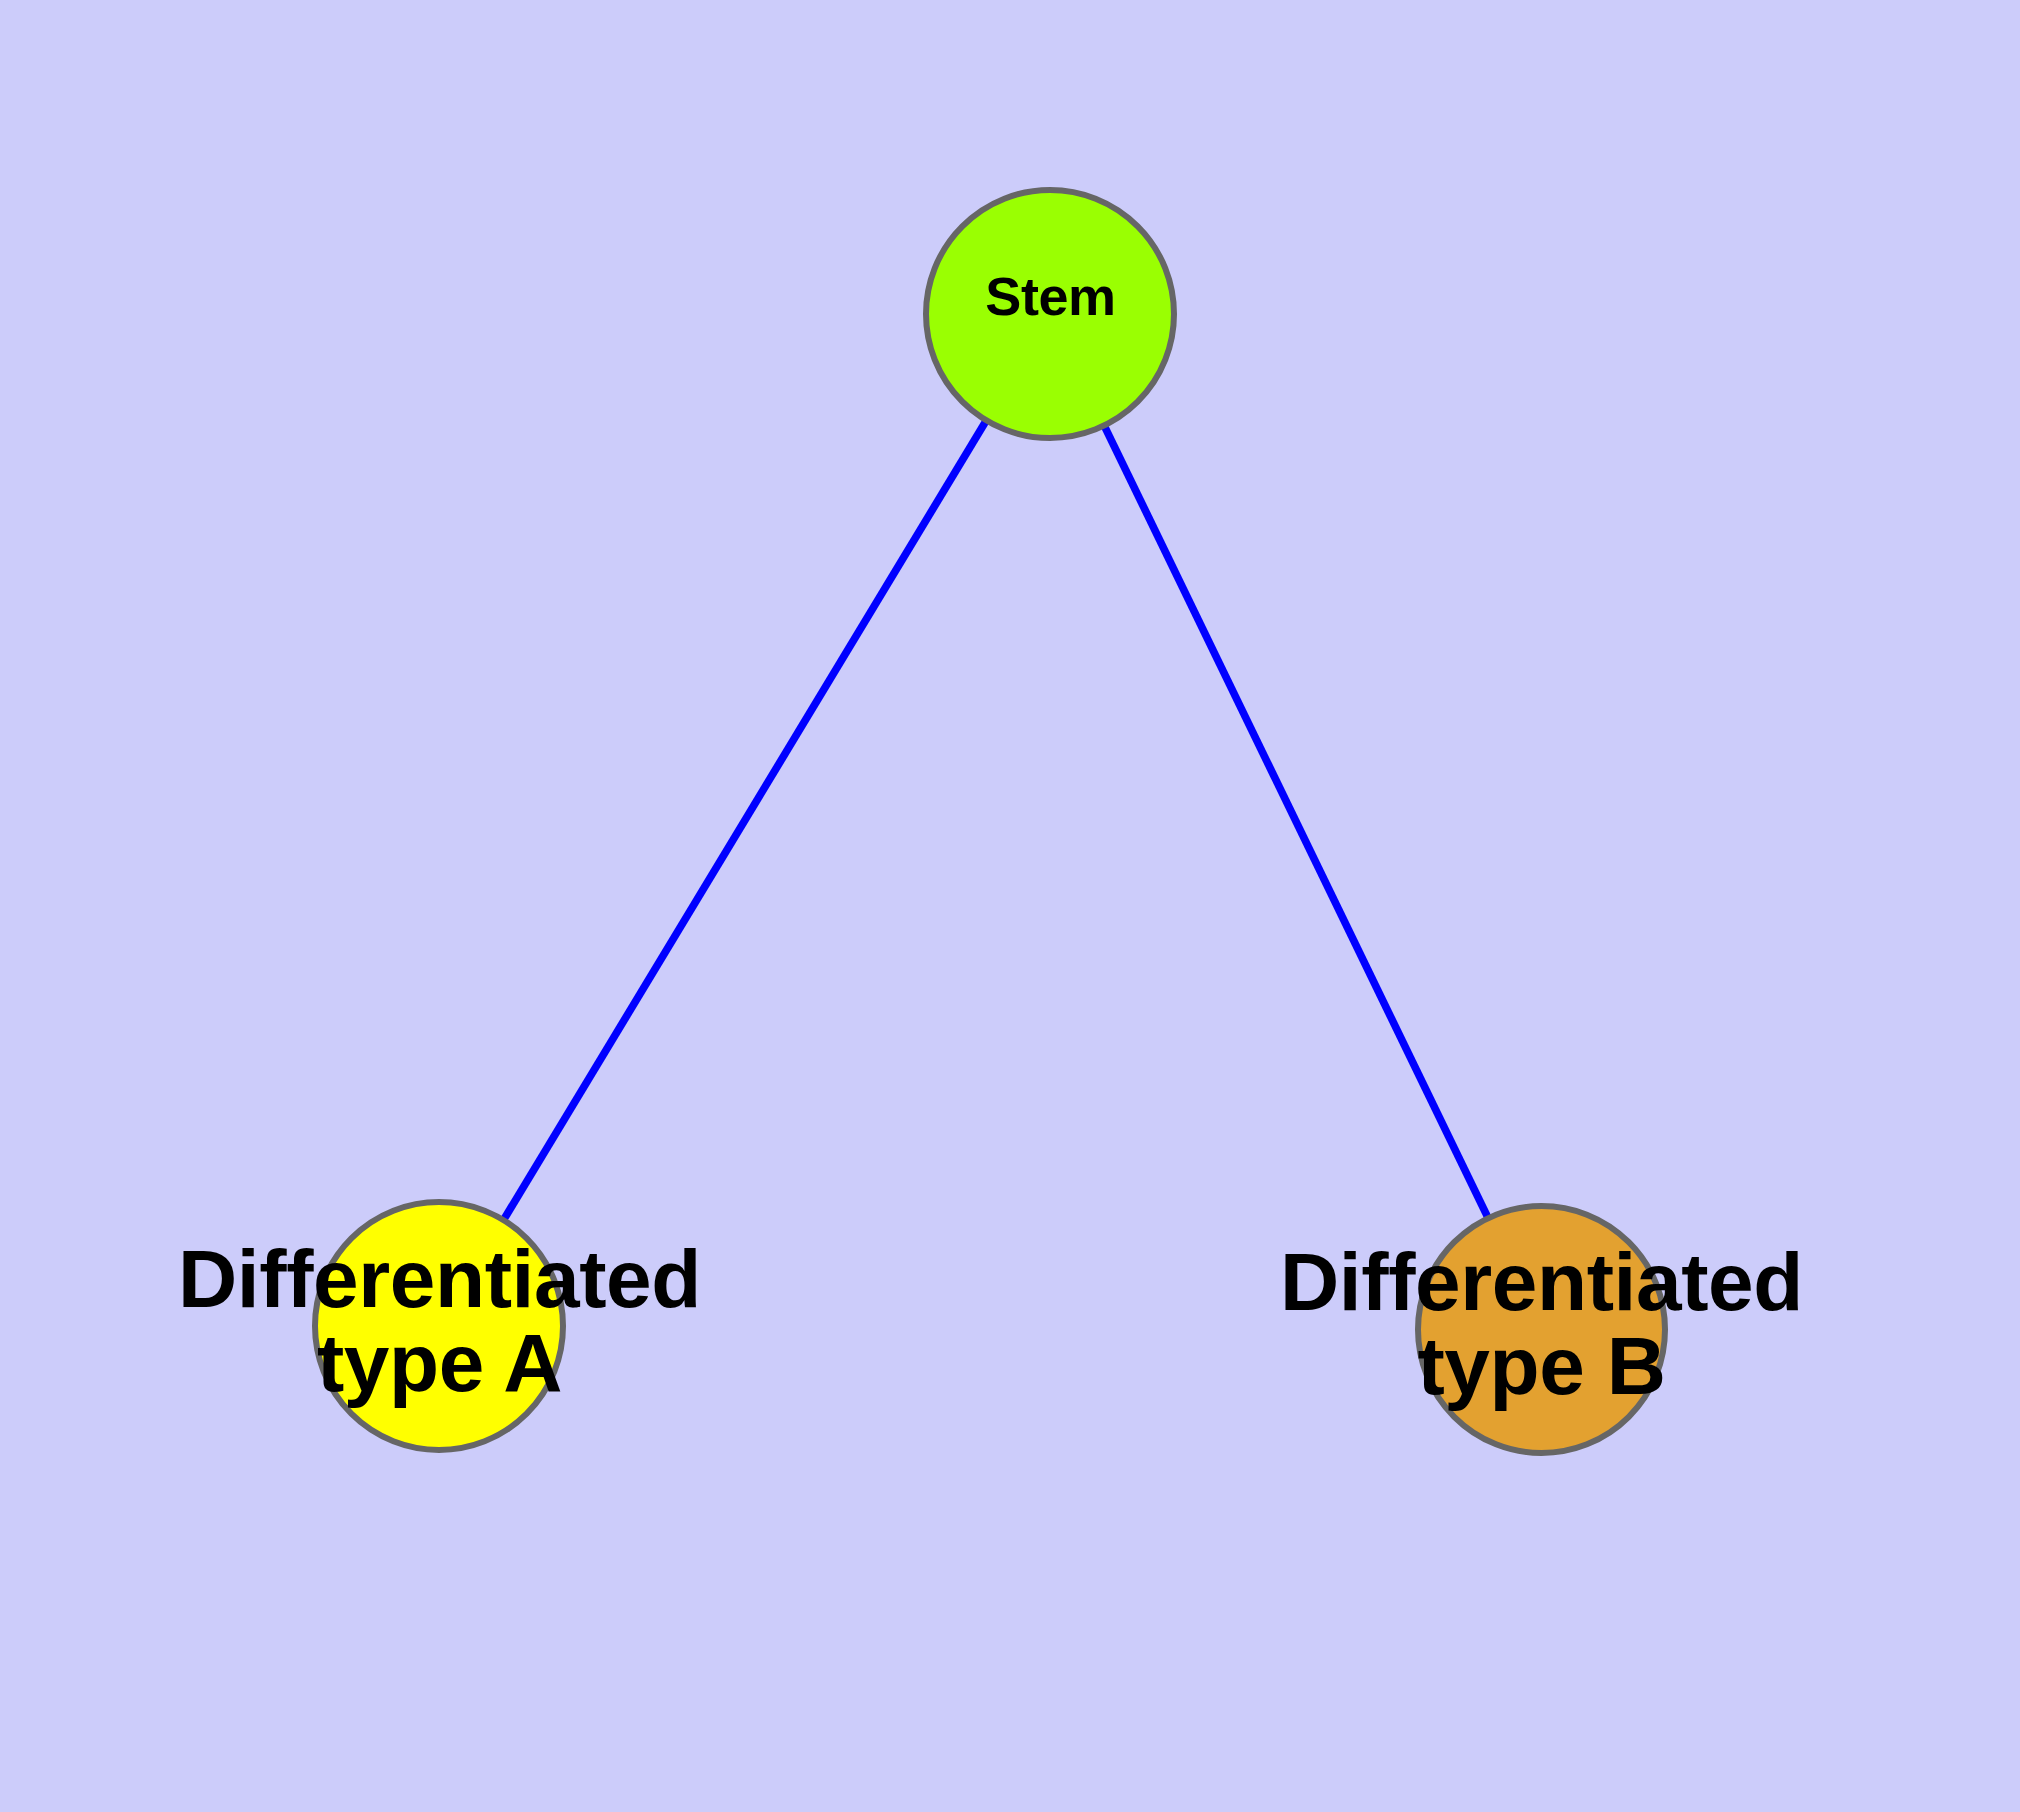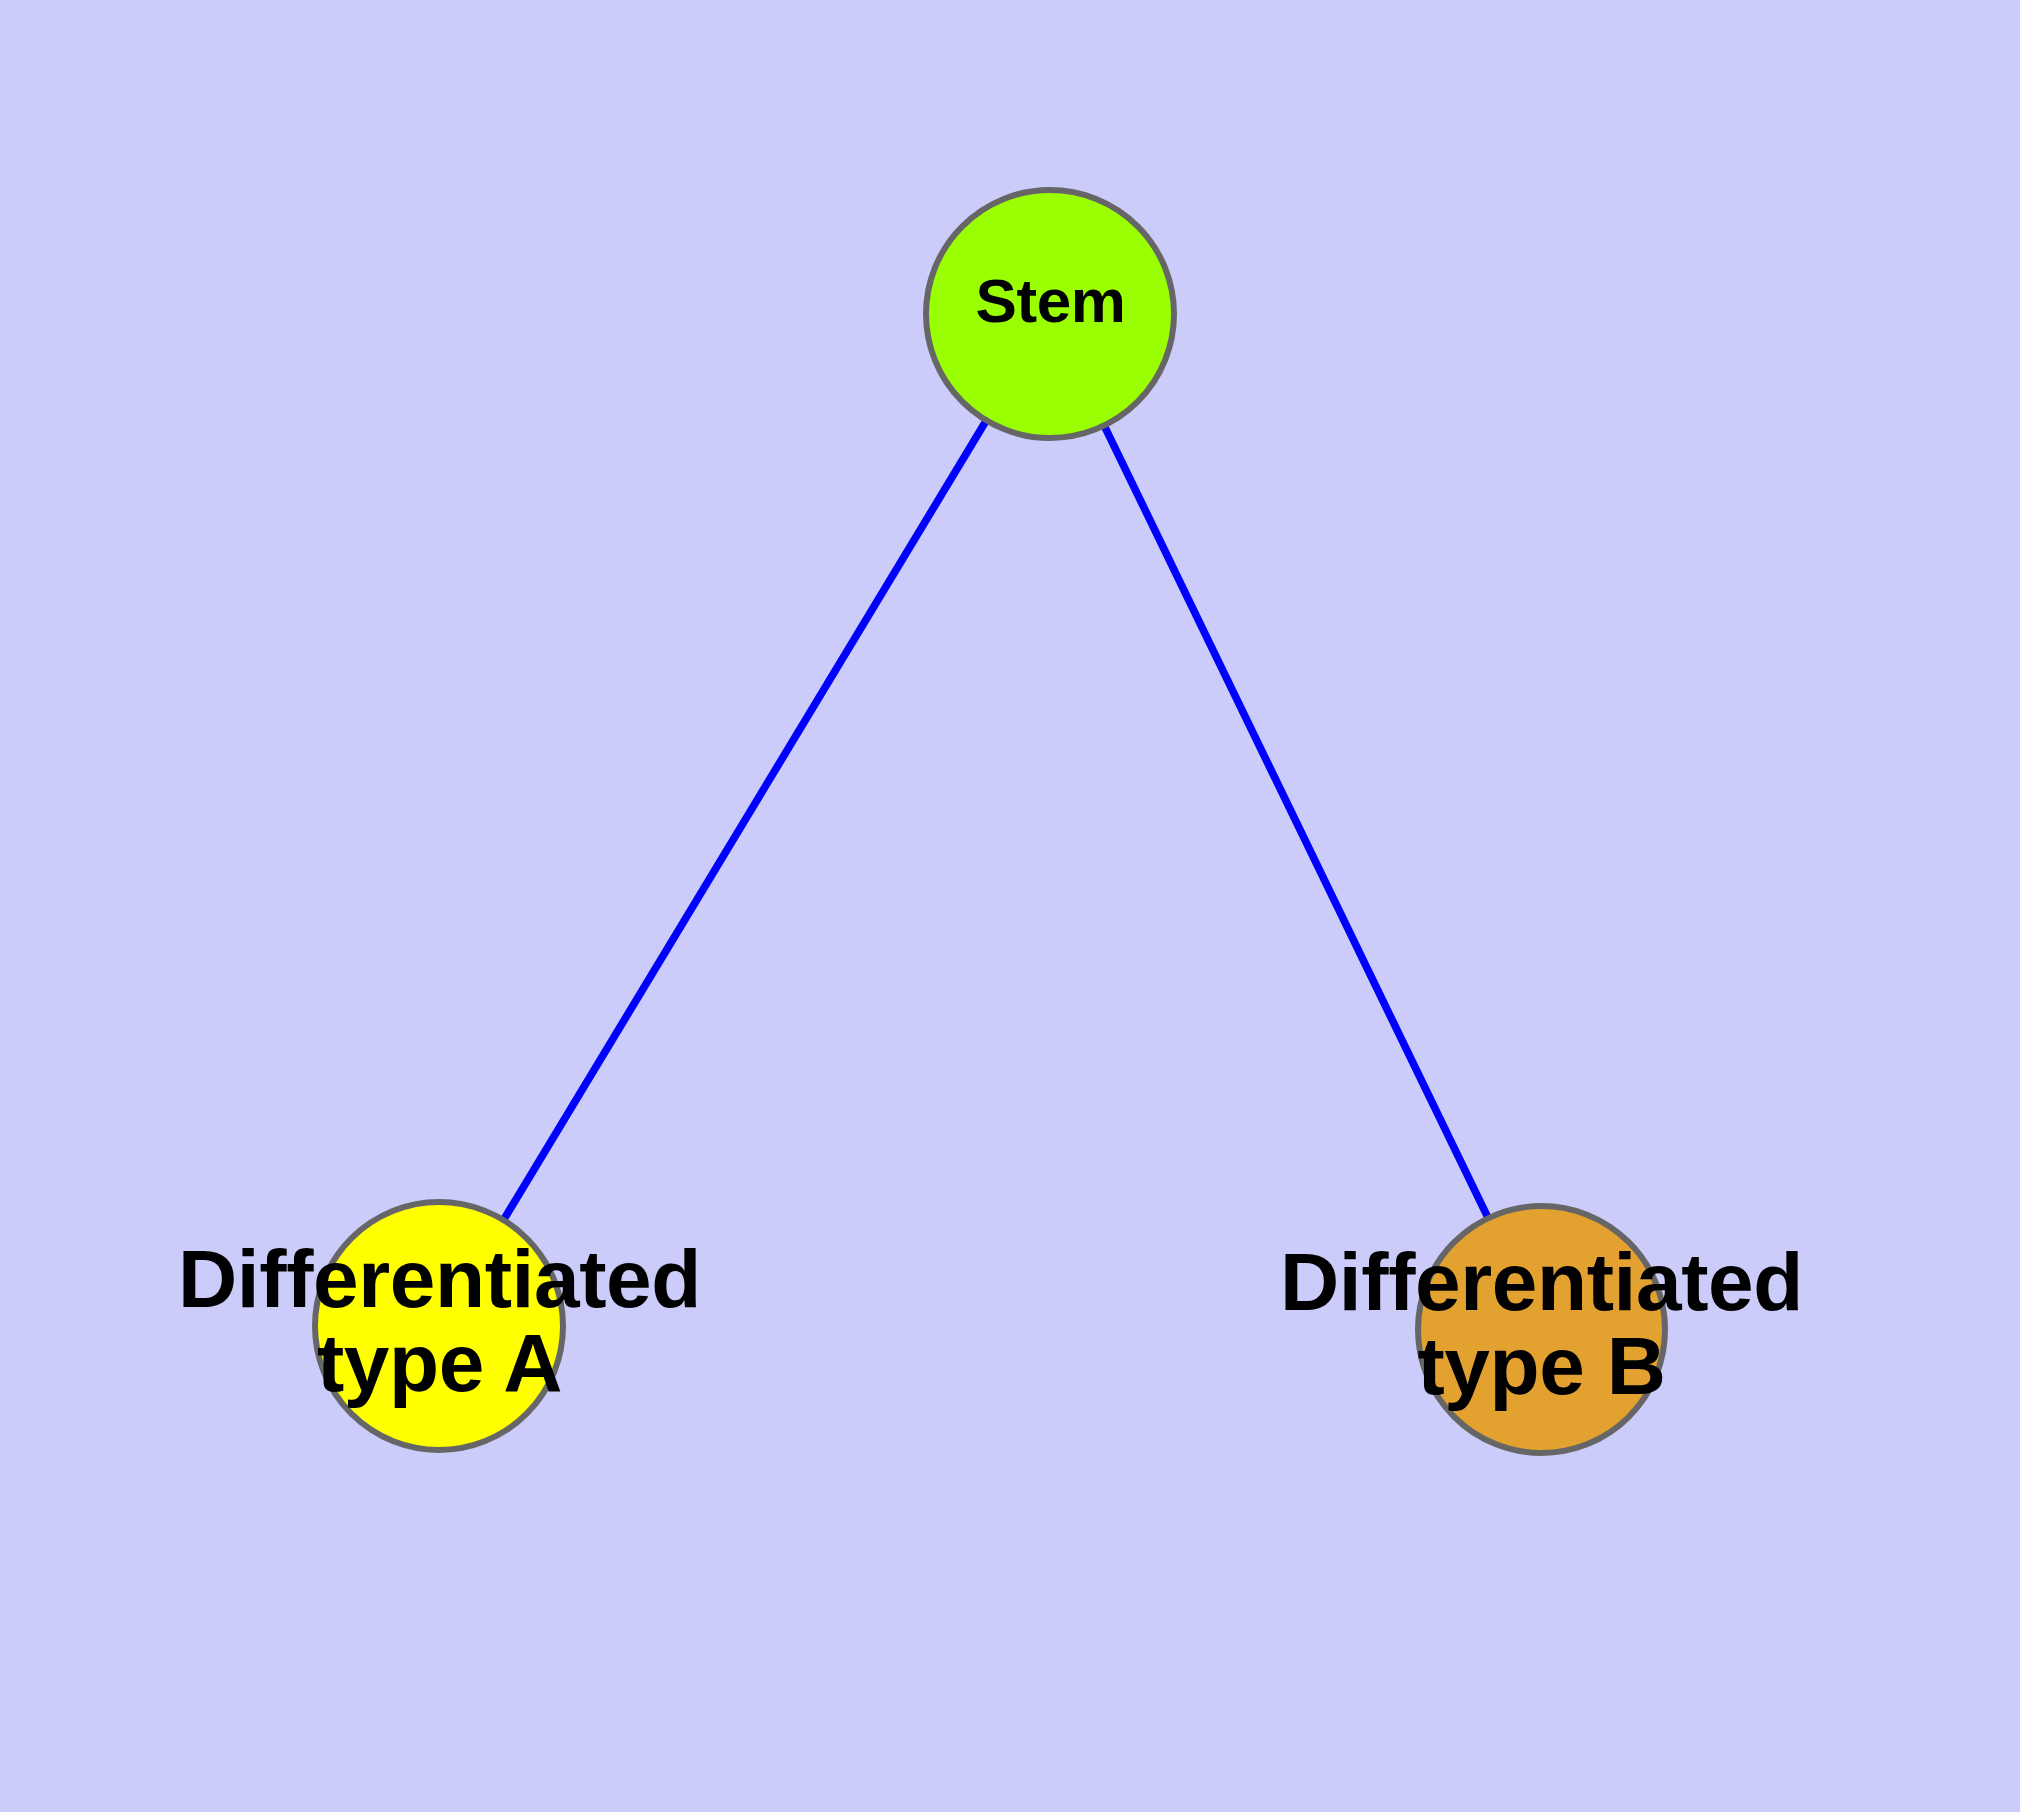--- a/index.html
+++ b/index.html
@@ -62,21 +62,21 @@
   <div id="graph-bg" style="background: rgb(204, 204, 250);"></div>
 
   <svg id="edge-layer" viewBox="0 0 2384 2138">
     <line x1="1162.4960375320702" y1="497.69310844203636" x2="594.5039624679298" y2="1438.3068915579636" stroke="#0000ff" stroke-width="9" stroke-linecap="butt"></line>
     <line x1="1303.5357169241522" y1="504.1883675141553" x2="1754.9003352172272" y2="1435.7115538879673" stroke="#0000ff" stroke-width="9" stroke-linecap="butt"></line>
   </svg>
 
   <div id="node-layer">
 
     <div class="node" style="left: 923px; top: 187px; width: 254px; height: 254px; background: rgb(154, 255, 2); border: 6px solid rgb(102, 102, 102);"></div>
-    <div class="node-label" style="font-size: 62px; width: 1187px; left: 457px; top: 269px;">
+    <div class="node-label" style="font-size: 54px; width: 1187px; left: 457px; top: 269px;">
       <span class="label-line">Stem</span>
     </div>
 
     <div class="node" style="left: 312px; top: 1199px; width: 254px; height: 254px; background: rgb(255, 255, 0); border: 6px solid rgb(102, 102, 102);"></div>
     <div class="node-label" style="font-size: 82px; width: 1187px; left: -154px; top: 1237px;">
       <span class="label-line">Differentiated</span>
       <span class="label-line">type A</span>
     </div>
 
     <div class="node" style="left: 1415px; top: 1203px; width: 253px; height: 253px; background: rgb(227, 161, 48); border: 6px solid rgb(102, 102, 102);"></div>

